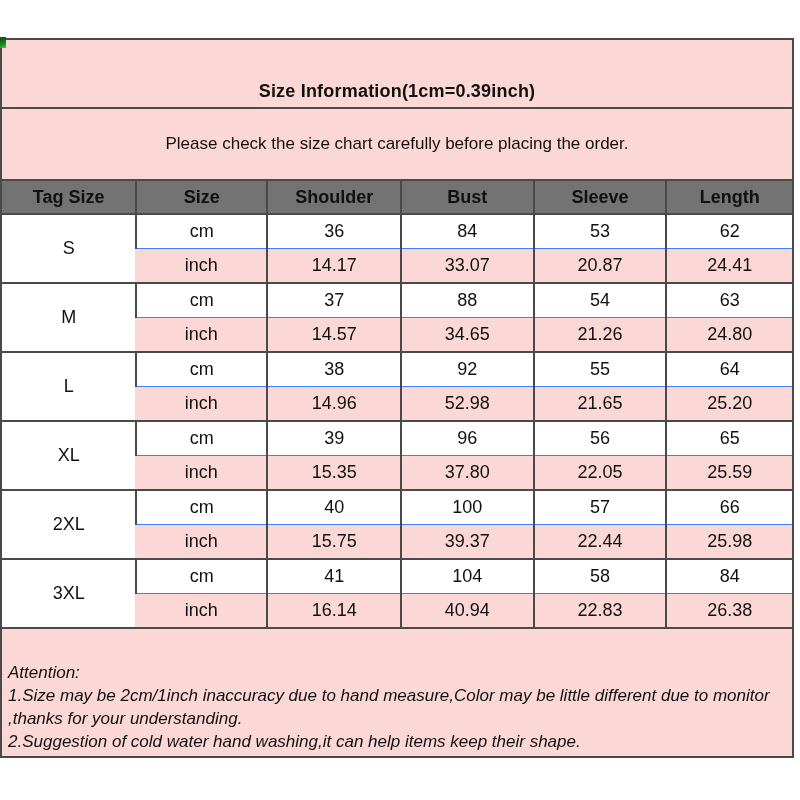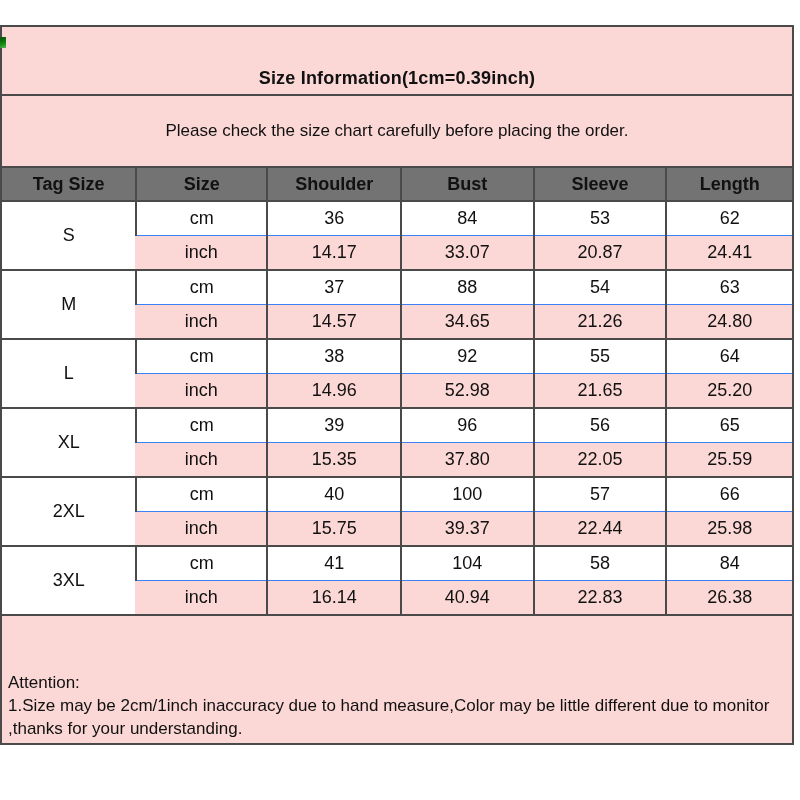--- a/index.html
+++ b/index.html
@@ -21,21 +21,21 @@
     left: 0;
     top: 37px;
     width: 6px;
     height: 11px;
     background: linear-gradient(160deg, #0a5f0a 20%, #148a14 60%, #57b857 100%);
     z-index: 5;
   }
   .panel {
     position: absolute;
     left: 0;
-    top: 25px;
+    top: 38px;
     width: 794px;
     height: 720px;
     box-sizing: border-box;
     border: 2px solid #4a4a4a;
     background: #fbd8d5;
     display: flex;
     flex-direction: column;
   }
   .title-row {
     box-sizing: border-box;
@@ -105,20 +105,21 @@
   .attention {
     box-sizing: border-box;
     flex: 1;
     border-top: 2px solid #4a4a4a;
     display: flex;
     flex-direction: column;
     justify-content: flex-end;
     padding: 0 8px 3px 6px;
     font-size: 17px;
     line-height: 23px;
+    font-style: italic;
   }
   .attention .note { white-space: normal; }
 </style>
 </head>
 <body>
 
 <div class="page">
   <div class="corner-mark"></div>
 
   <div class="panel">
@@ -236,16 +237,17 @@
             <td>40.94</td>
             <td>22.83</td>
             <td>26.38</td>
           </tr>
         </tbody>
     </table>
 
     <div class="attention">
       <div class="note">Attention:</div>
       <div class="note">1.Size may be 2cm/1inch inaccuracy due to hand measure,Color may be little different due to monitor ,thanks for your understanding.</div>
+      <div class="note">2.Suggestion of cold water hand washing,it can help items keep their shape.</div>
     </div>
 
   </div>
 </div>
 
 </body></html>

